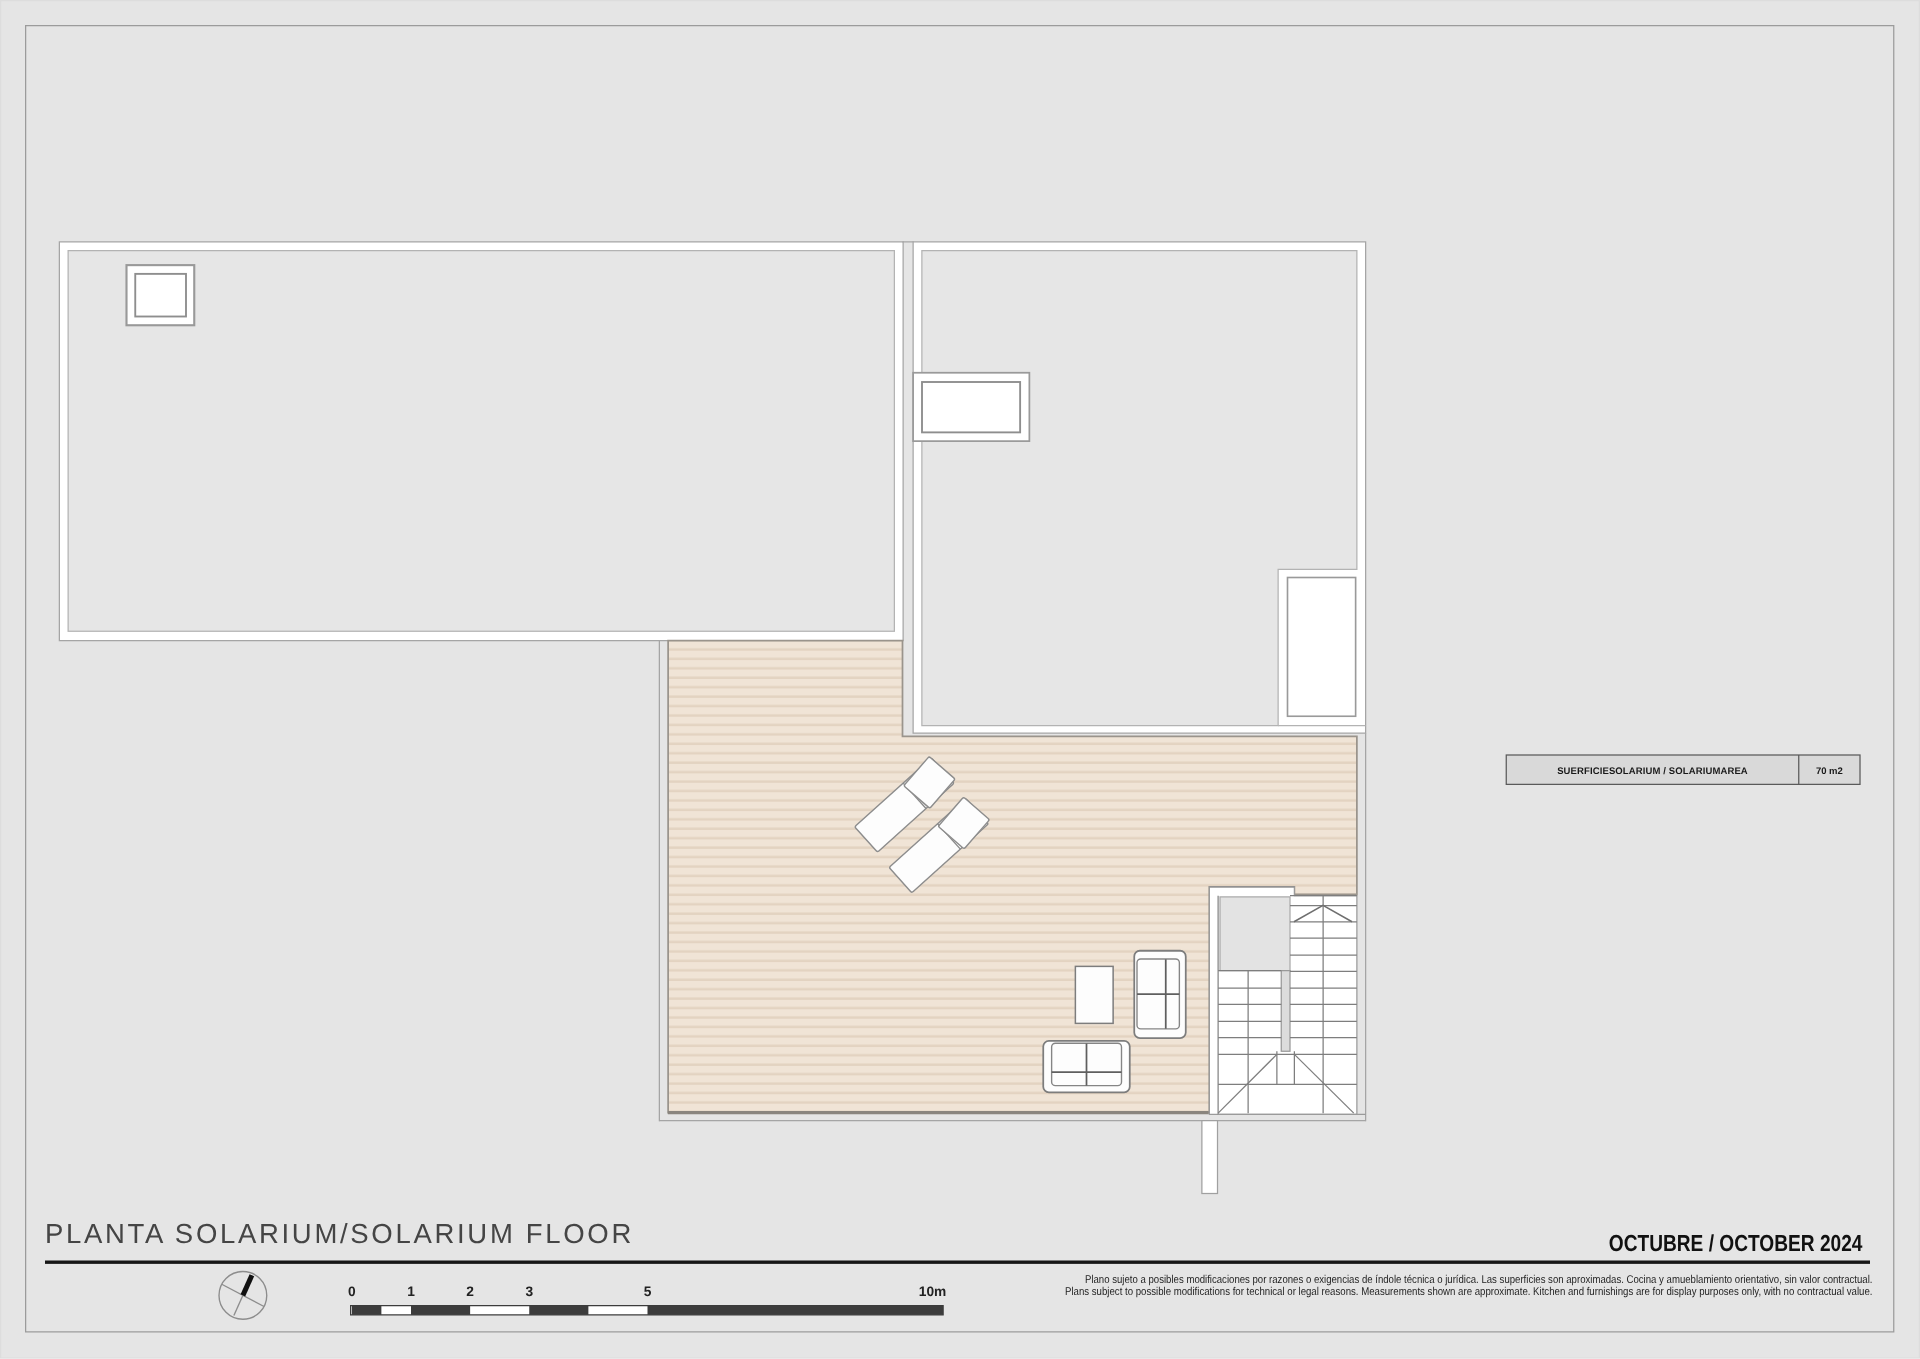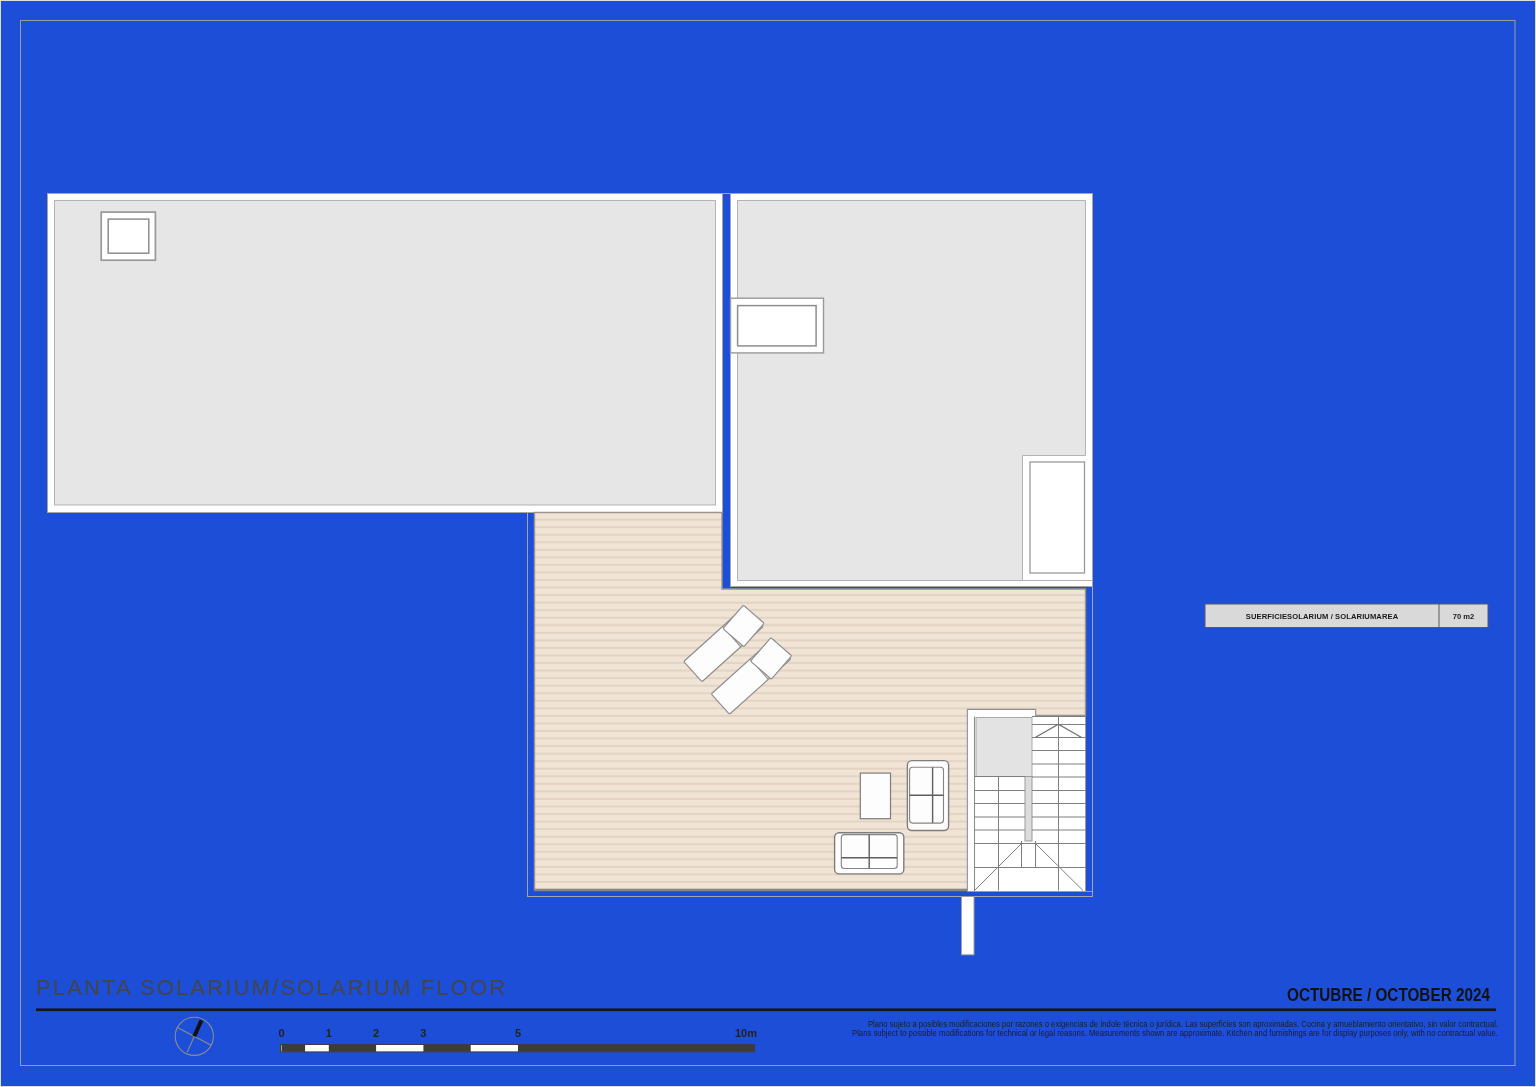--- a/index.html
+++ b/index.html
@@ -1,16 +1,16 @@
 <!DOCTYPE html>
 <html><head>
 <meta charset="utf-8">
 <style>
   html,body{margin:0;padding:0;background:#fff;}
-  #page{position:relative;width:1536px;height:1087px;background:#1d4ed8;overflow:hidden;font-family:"Liberation Sans", sans-serif;}
+  #page{position:relative;width:1536px;height:1087px;background:#e5e5e5;overflow:hidden;font-family:"Liberation Sans", sans-serif;}
   svg{position:absolute;left:0;top:0;}
 </style>
 </head>
 <body>
 <div id="page">
 <svg width="1536" height="1087" viewBox="0 0 1536 1087">
   <defs>
     <pattern id="deckstripes" patternUnits="userSpaceOnUse" x="0" y="513" width="10" height="7.55">
       <rect x="0" y="0" width="10" height="7.55" fill="#f0e4d6"></rect>
       <rect x="0" y="5.6" width="10" height="1.95" fill="#e3d3c1"></rect>

